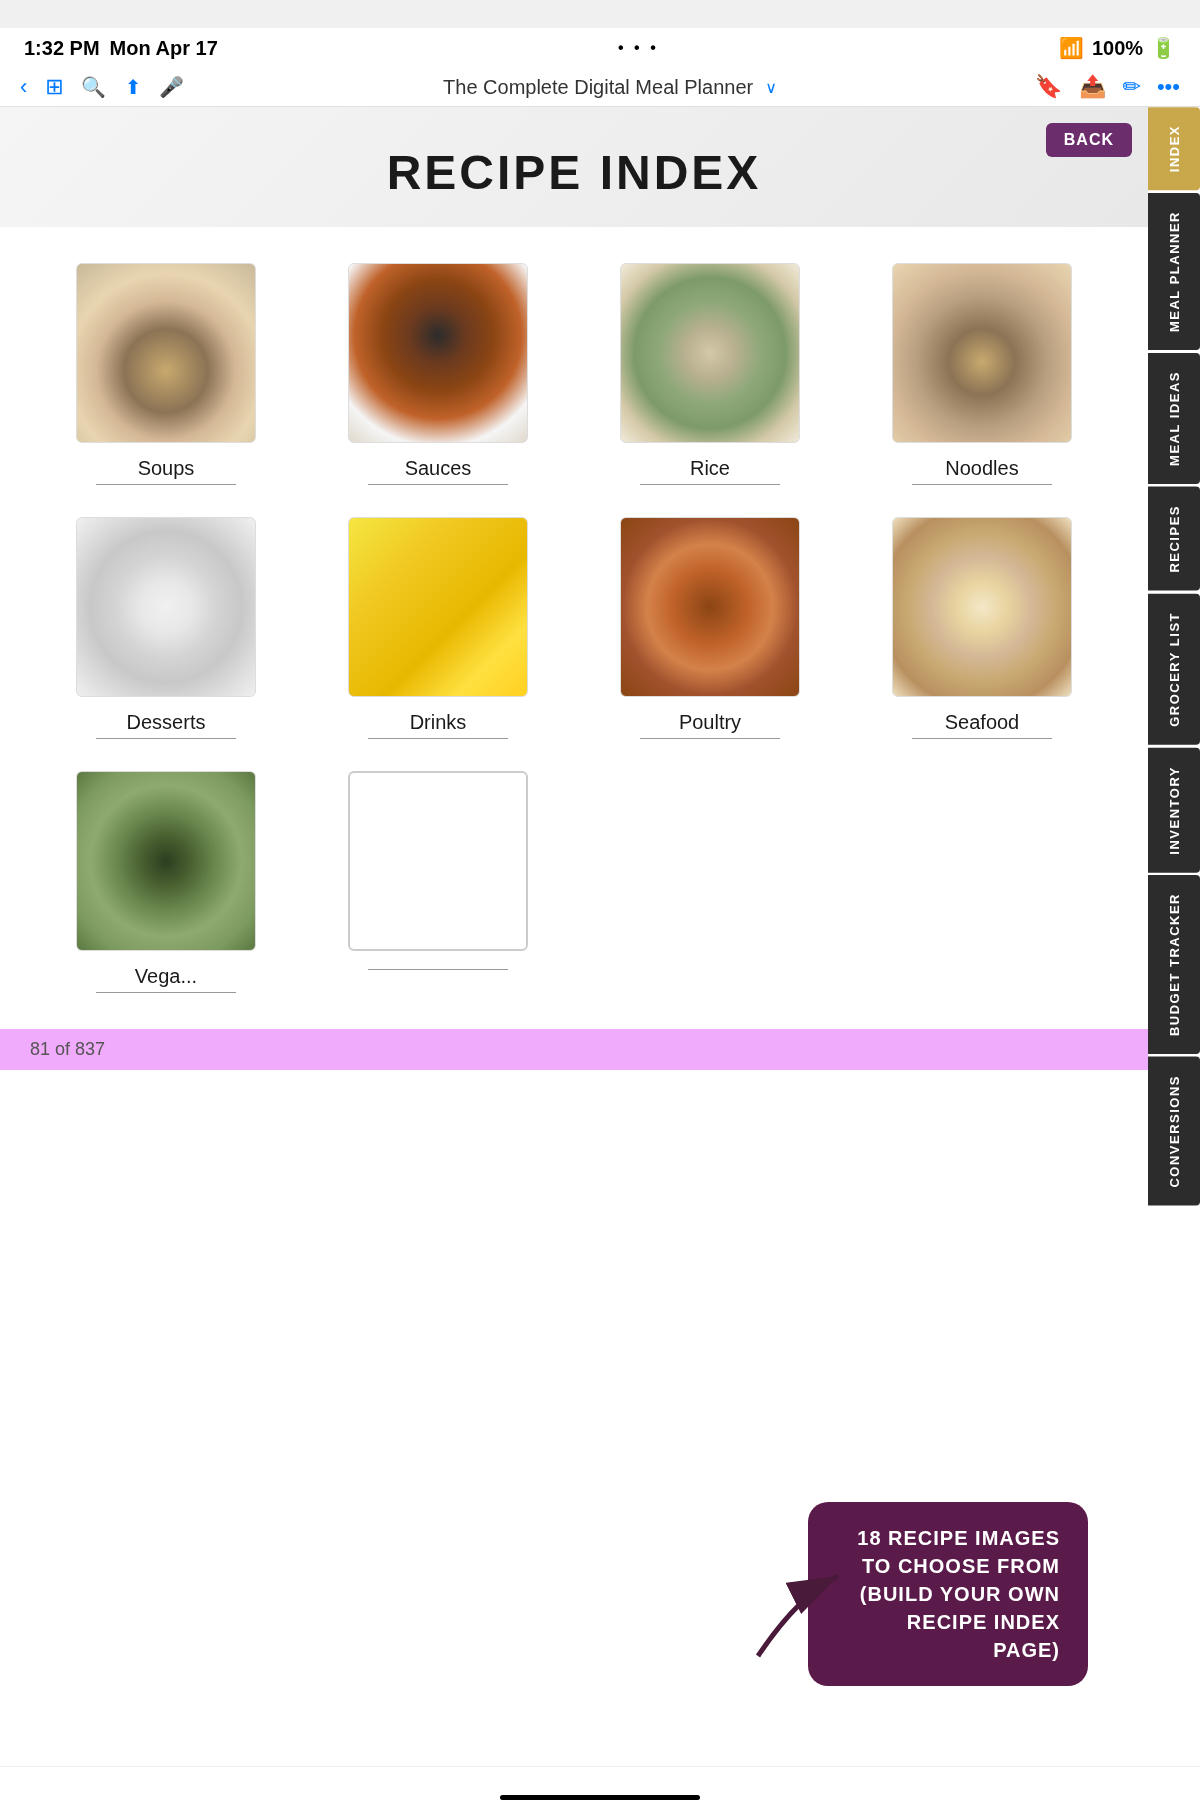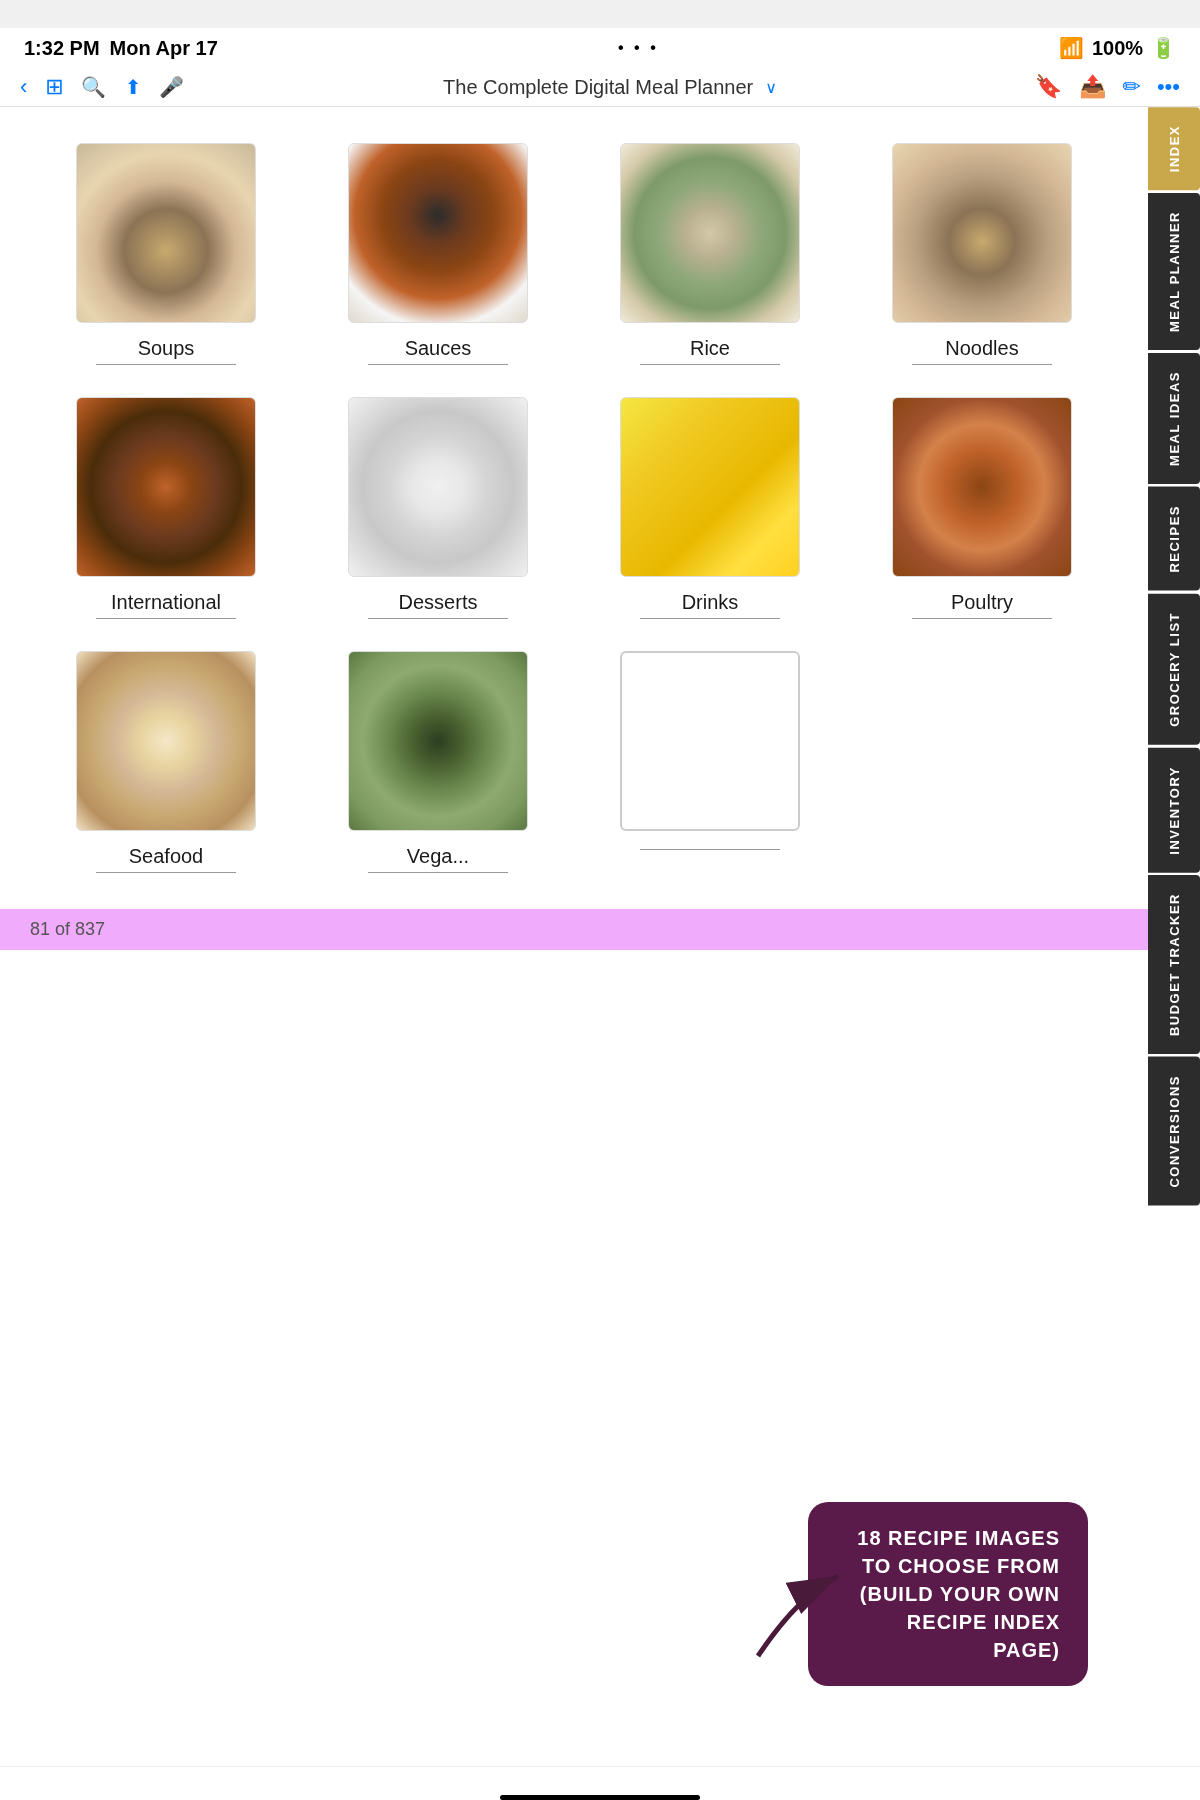--- a/index.html
+++ b/index.html
@@ -286,42 +286,42 @@
       <span class="nav-icon">📤</span>
       <span class="nav-icon">✏</span>
       <span class="nav-icon">•••</span>
     </div>
   </div>
 
   <div class="main-content">
 
     <div class="page-content">
 
+      <div class="page-header">
+        <h1 class="recipe-index-title">RECIPE INDEX</h1>
+        <div class="back-button">BACK</div>
+      </div>
 
       <div class="recipe-grid" id="recipe-grid">
 
       <div class="recipe-category">
             <div class="recipe-image img-soups"></div>
             <div class="recipe-label">Soups</div>
           </div>
           <div class="recipe-category">
             <div class="recipe-image img-sauces"></div>
             <div class="recipe-label">Sauces</div>
           </div>
           <div class="recipe-category">
             <div class="recipe-image img-rice"></div>
             <div class="recipe-label">Rice</div>
           </div>
           <div class="recipe-category">
             <div class="recipe-image img-noodles"></div>
             <div class="recipe-label">Noodles</div>
-          </div>
-          <div class="recipe-category">
-            <div class="recipe-image img-international"></div>
-            <div class="recipe-label">International</div>
           </div>
           <div class="recipe-category">
             <div class="recipe-image img-desserts"></div>
             <div class="recipe-label">Desserts</div>
           </div>
           <div class="recipe-category">
             <div class="recipe-image img-drinks"></div>
             <div class="recipe-label">Drinks</div>
           </div>
           <div class="recipe-category">

